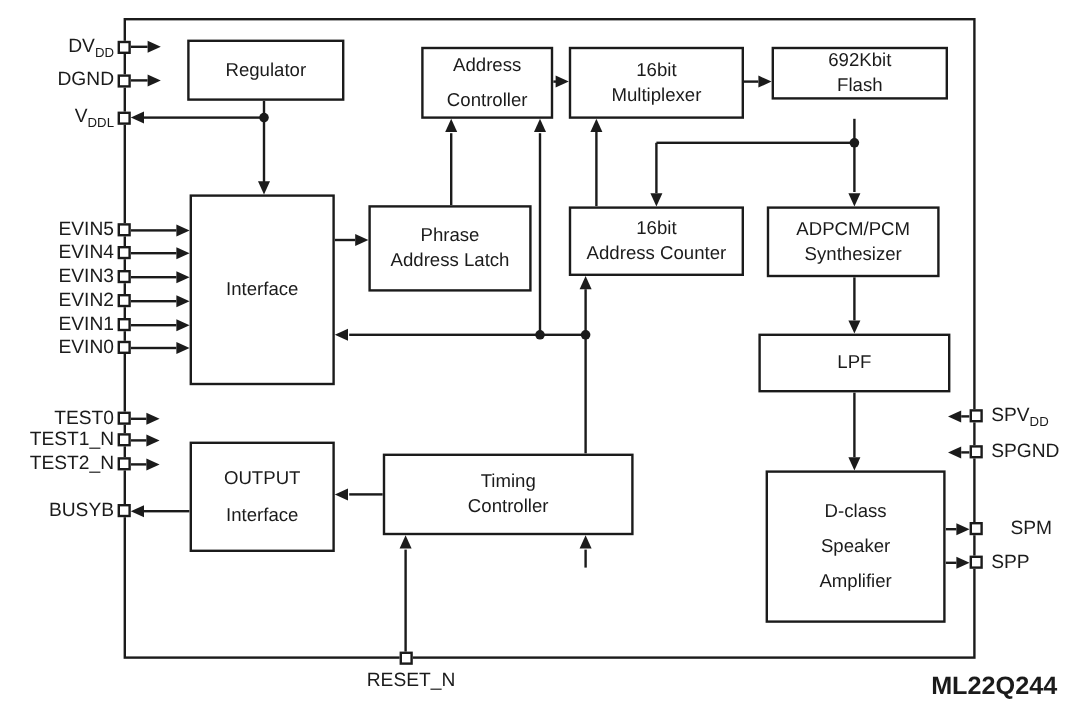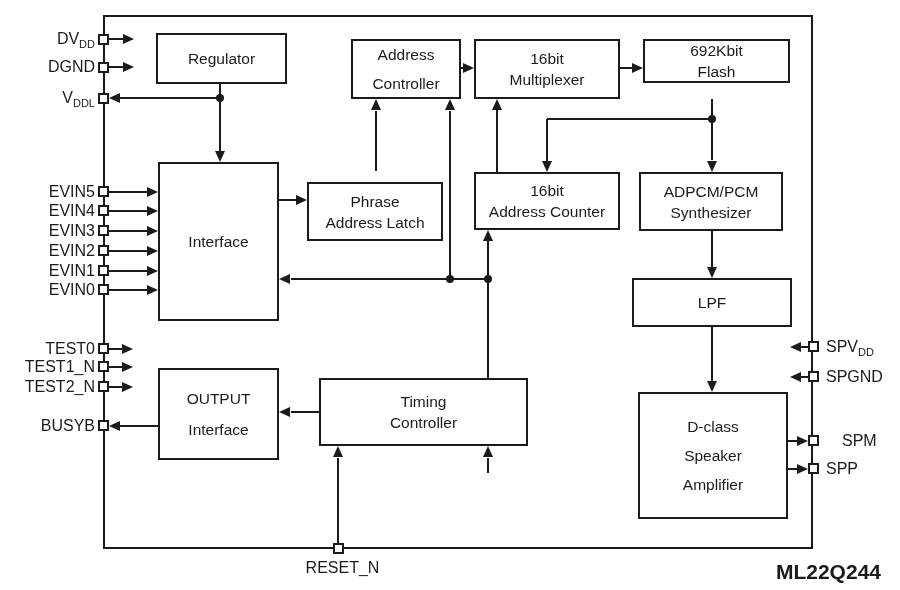--- a/index.html
+++ b/index.html
@@ -53,21 +53,21 @@
 
   <div class="box lh21" style="left:643px;top:39px;width:147px;height:44px;">
     <span>692Kbit</span>
     <span>Flash</span>
   </div>
 
   <div class="box lh31" style="left:158px;top:162px;width:121px;height:159px;">
     <span>Interface</span>
   </div>
 
-  <div class="box lh21" style="left:307px;top:171px;width:136px;height:59px;margin-top:11px;">
+  <div class="box lh21" style="left:307px;top:171px;width:136px;height:72px;">
     <span>Phrase</span>
     <span>Address Latch</span>
   </div>
 
   <div class="box lh21" style="left:474px;top:172px;width:146px;height:58px;">
     <span>16bit</span>
     <span>Address Counter</span>
   </div>
 
   <div class="box lh21" style="left:639px;top:172px;width:144px;height:59px;">

